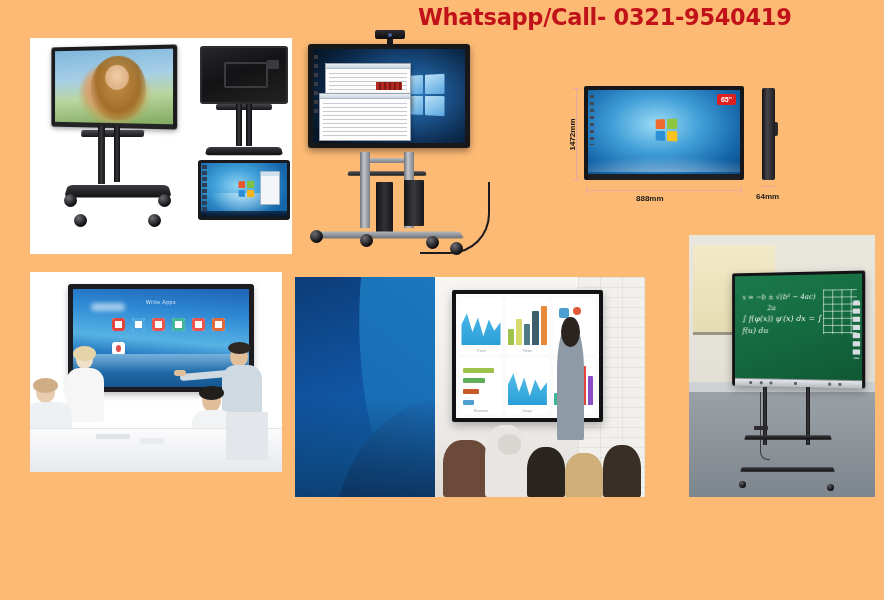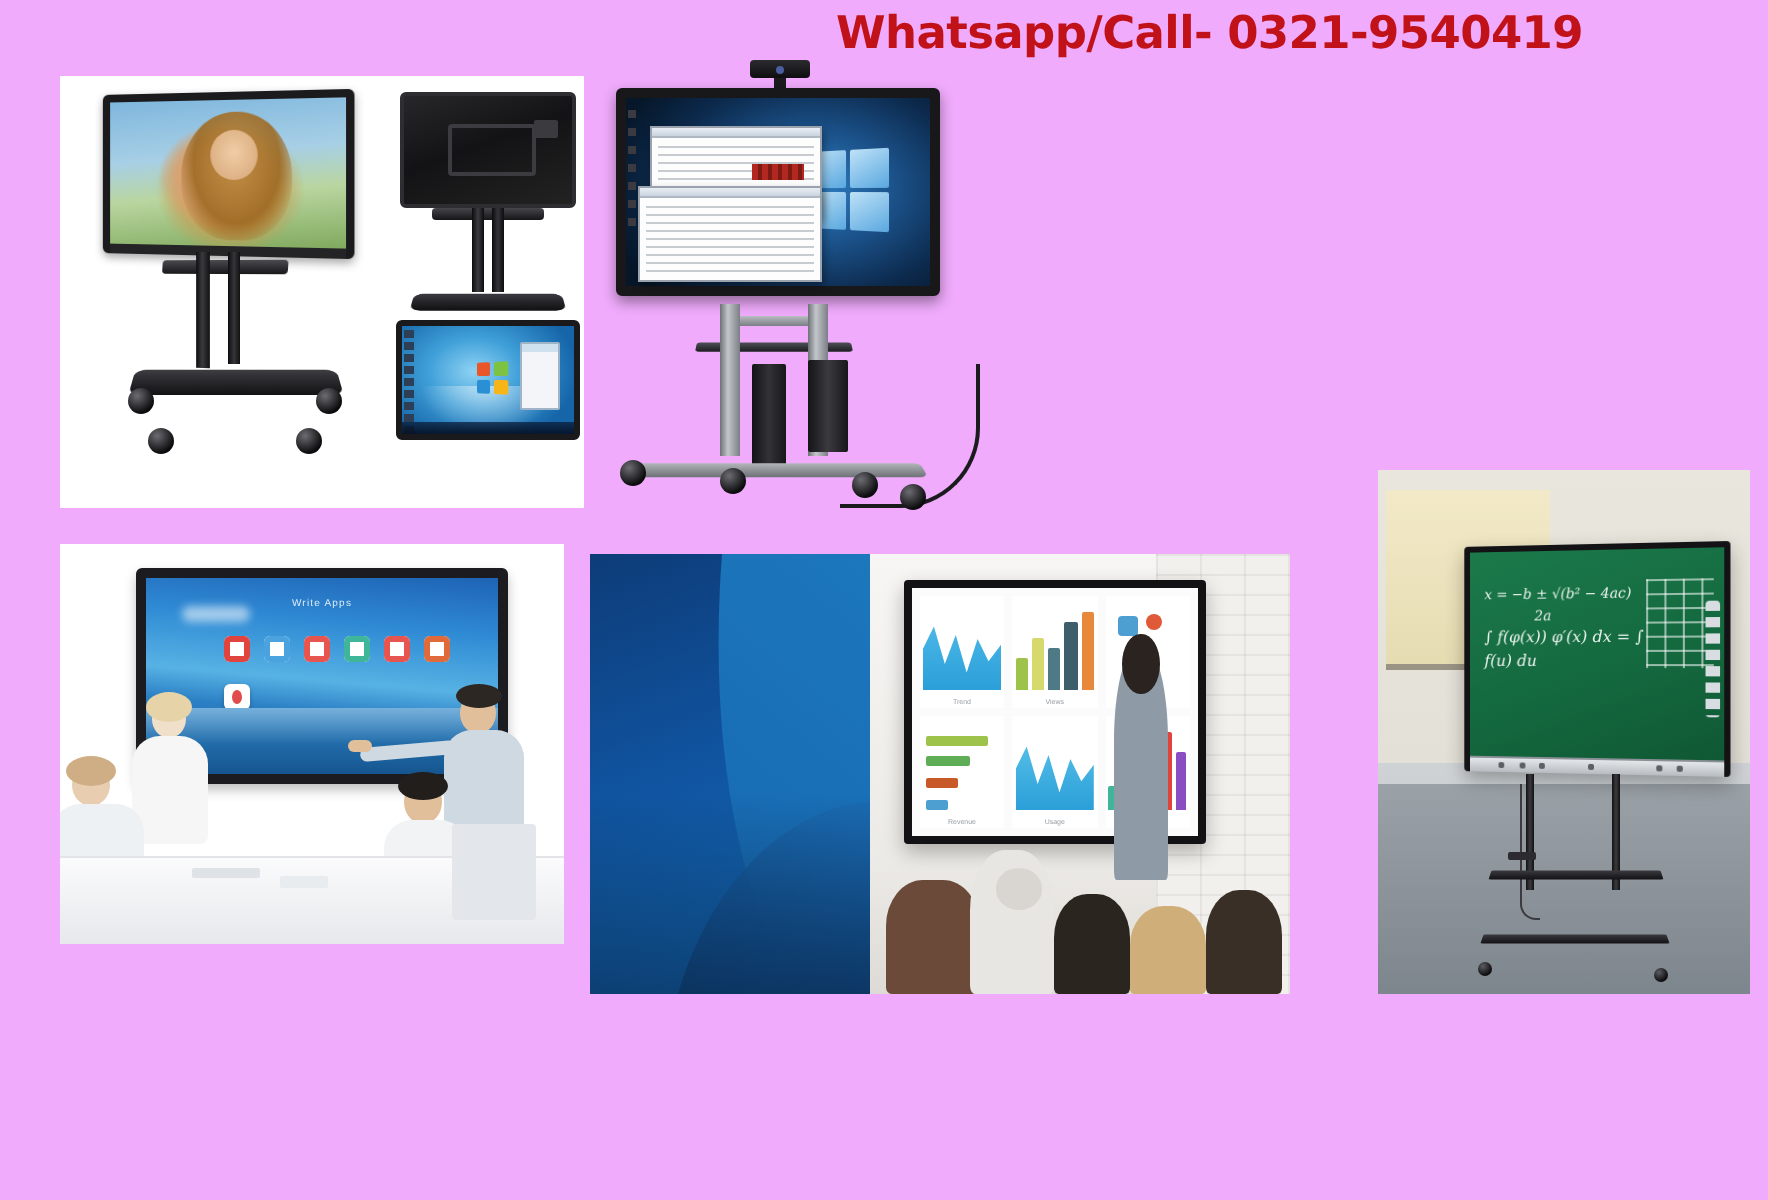--- a/index.html
+++ b/index.html
@@ -6,21 +6,21 @@
   * { box-sizing: border-box; }
   html, body {
     margin: 0; padding: 0;
     background: #ffffff;
     font-family: "Liberation Sans", sans-serif;
   }
   #page {
     position: relative;
     width: 884px;
     height: 600px;
-    background: #f0abfc;
+    background: #fdba74;
     overflow: hidden;
   }
 
   
   #headline {
     position: absolute;
     left: 418px; top: 2px;
     width: 400px; height: 30px;
     color: #c1121a;
     font-family: "DejaVu Sans", sans-serif;
@@ -419,20 +419,46 @@
     <div class="ifp-pc1"></div>
     <div class="ifp-pc2"></div>
     <div class="ifp-cable"></div>
     <div class="ifp-foot"></div>
     <div class="caster" style="left:10px;top:200px;"></div>
     <div class="caster" style="left:60px;top:204px;"></div>
     <div class="caster" style="left:126px;top:206px;"></div>
     <div class="caster" style="left:150px;top:212px;"></div>
   </div>
 
+  <div class="panel" id="panel-dimensions">
+    <div class="dim-tv">
+      <div class="dim-screen">
+        <div class="dim-curve"></div>
+        <div class="dim-w7logo">
+          <i></i>
+            <i></i>
+            <i></i>
+            <i></i>
+        </div>
+        <div class="dim-keys"></div>
+        <div class="dim-badge">65"</div>
+      </div>
+      <div class="dim-bar"></div>
+    </div>
+
+    <div class="dim-side"></div>
+
+    <div class="dim-line-h"></div>
+    <div class="dim-line-v"></div>
+    <div class="dim-line-d"></div>
+
+    <div class="dim-label" id="dim-width-label">888mm</div>
+    <div class="dim-label" id="dim-height-label">1472mm</div>
+    <div class="dim-label" id="dim-depth-label">64mm</div>
+  </div>
 
   <div class="panel" id="panel-meeting">
     <div class="mt-wall"></div>
 
     <div class="mt-display">
       <div class="mt-sky">
         <div class="mt-cloud"></div>
         <div class="mt-title">Write Apps</div>
         <div class="mt-apps">
           <i style="background:#fff;box-shadow:inset 0 0 0 3px #e0443c;"></i>

